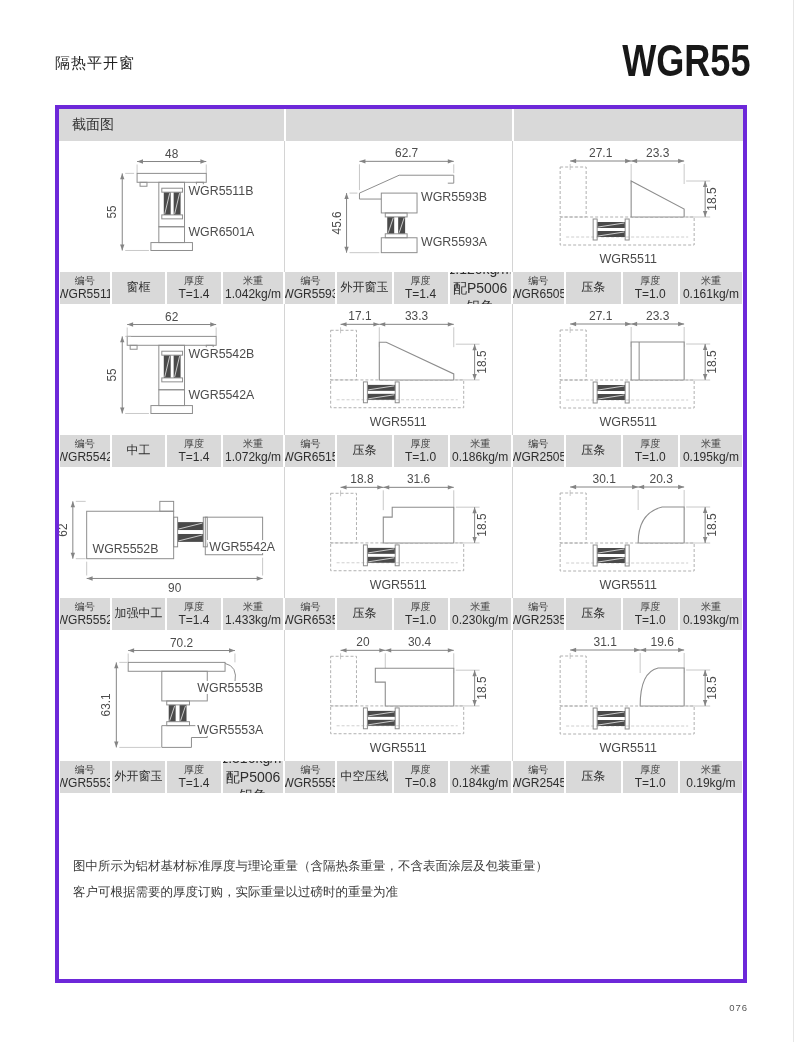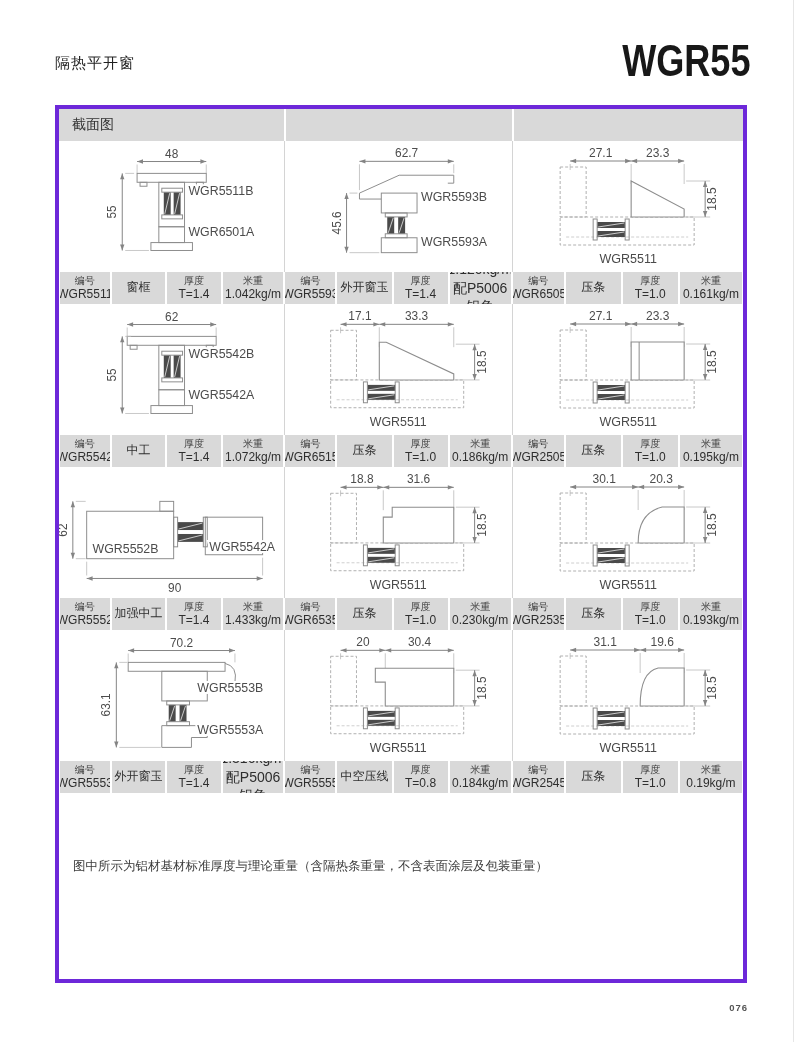--- a/index.html
+++ b/index.html
@@ -21,21 +21,21 @@
 .draw svg{display:block;width:100%;height:100%}
 svg text{font-family:"Liberation Sans","DejaVu Sans",sans-serif}
 .strip{height:32px;display:flex;gap:2px;padding:0 1px;background:#fff}
 .sc{flex:1.08;background:#d9d9d9;display:flex;flex-direction:column;align-items:center;justify-content:center;text-align:center;overflow:hidden}
 .sc.c1{flex:1}
 .sc.c4{flex:1.22}
 .sl{font-size:10px;color:#3c3c3c;line-height:1.3}
 .sv{font-size:12px;color:#2e2e2e;line-height:1.3}
 .svs{font-size:14px;color:#2e2e2e;line-height:1.35}
 .note{padding:60px 18px 0 14px;font-size:12.5px;color:#3a3a3a;line-height:2.1}
-.pageno{position:absolute;right:52px;top:1002px;font-size:9.5px;font-weight:bold;color:#555;letter-spacing:1px}
+.pageno{position:absolute;right:52px;top:1002px;font-size:9.5px;font-weight:normal;color:#555;letter-spacing:1px}
 </style>
 </head>
 <body>
 
 <div class="page">
   <div class="category">隔热平开窗</div>
   <div class="model">WGR55</div>
 
   <div class="table">
     <div class="cols">
@@ -618,18 +618,19 @@
             </div>
             <div class="sc c4">
               <div class="sl">米重</div>
               <div class="sv">0.19kg/m</div>
             </div>
           </div>
         </div>
     </div>
     <div class="note">
       <div>图中所示为铝材基材标准厚度与理论重量（含隔热条重量，不含表面涂层及包装重量）</div>
+      <div>客户可根据需要的厚度订购，实际重量以过磅时的重量为准</div>
     </div>
   </div>
 
   <div class="pageno">076</div>
   <div class="edge"></div>
 </div>
 
 </body></html>

